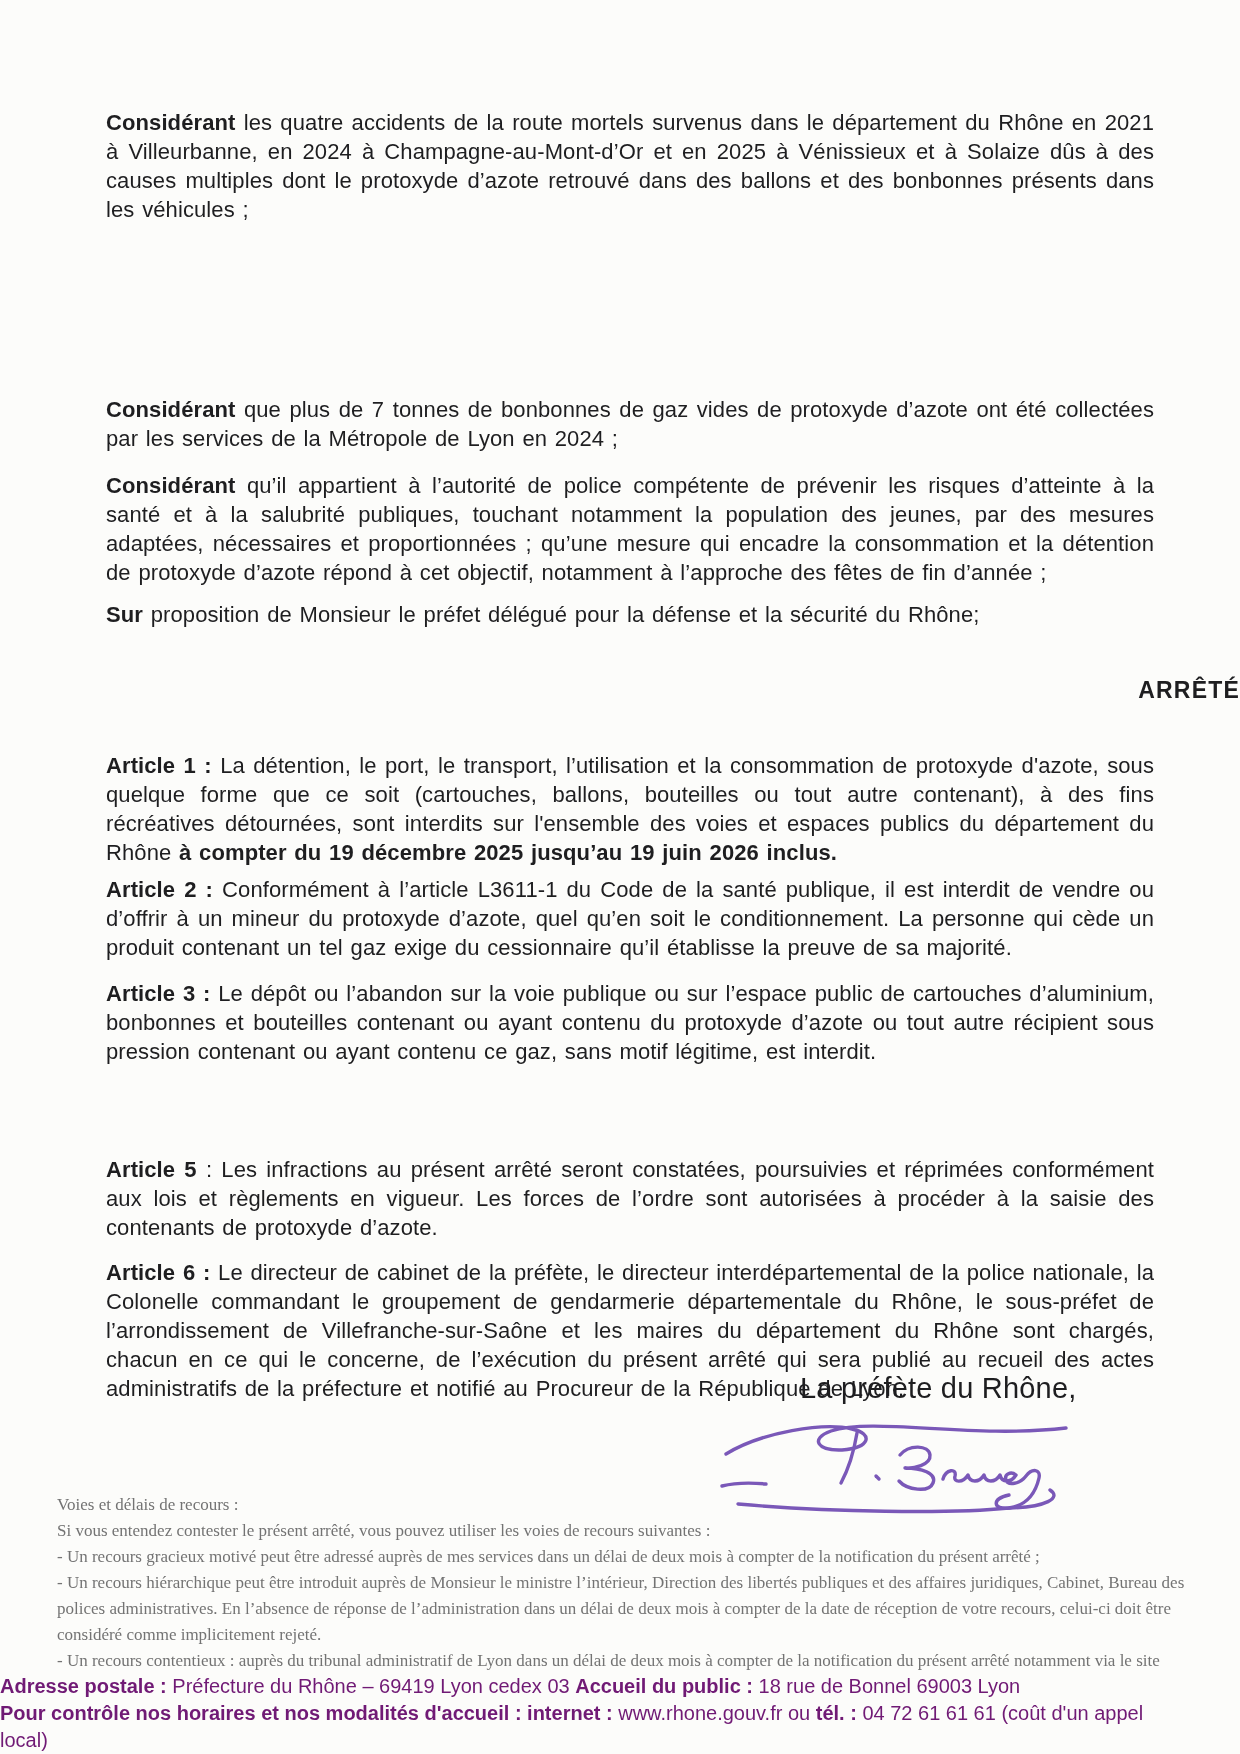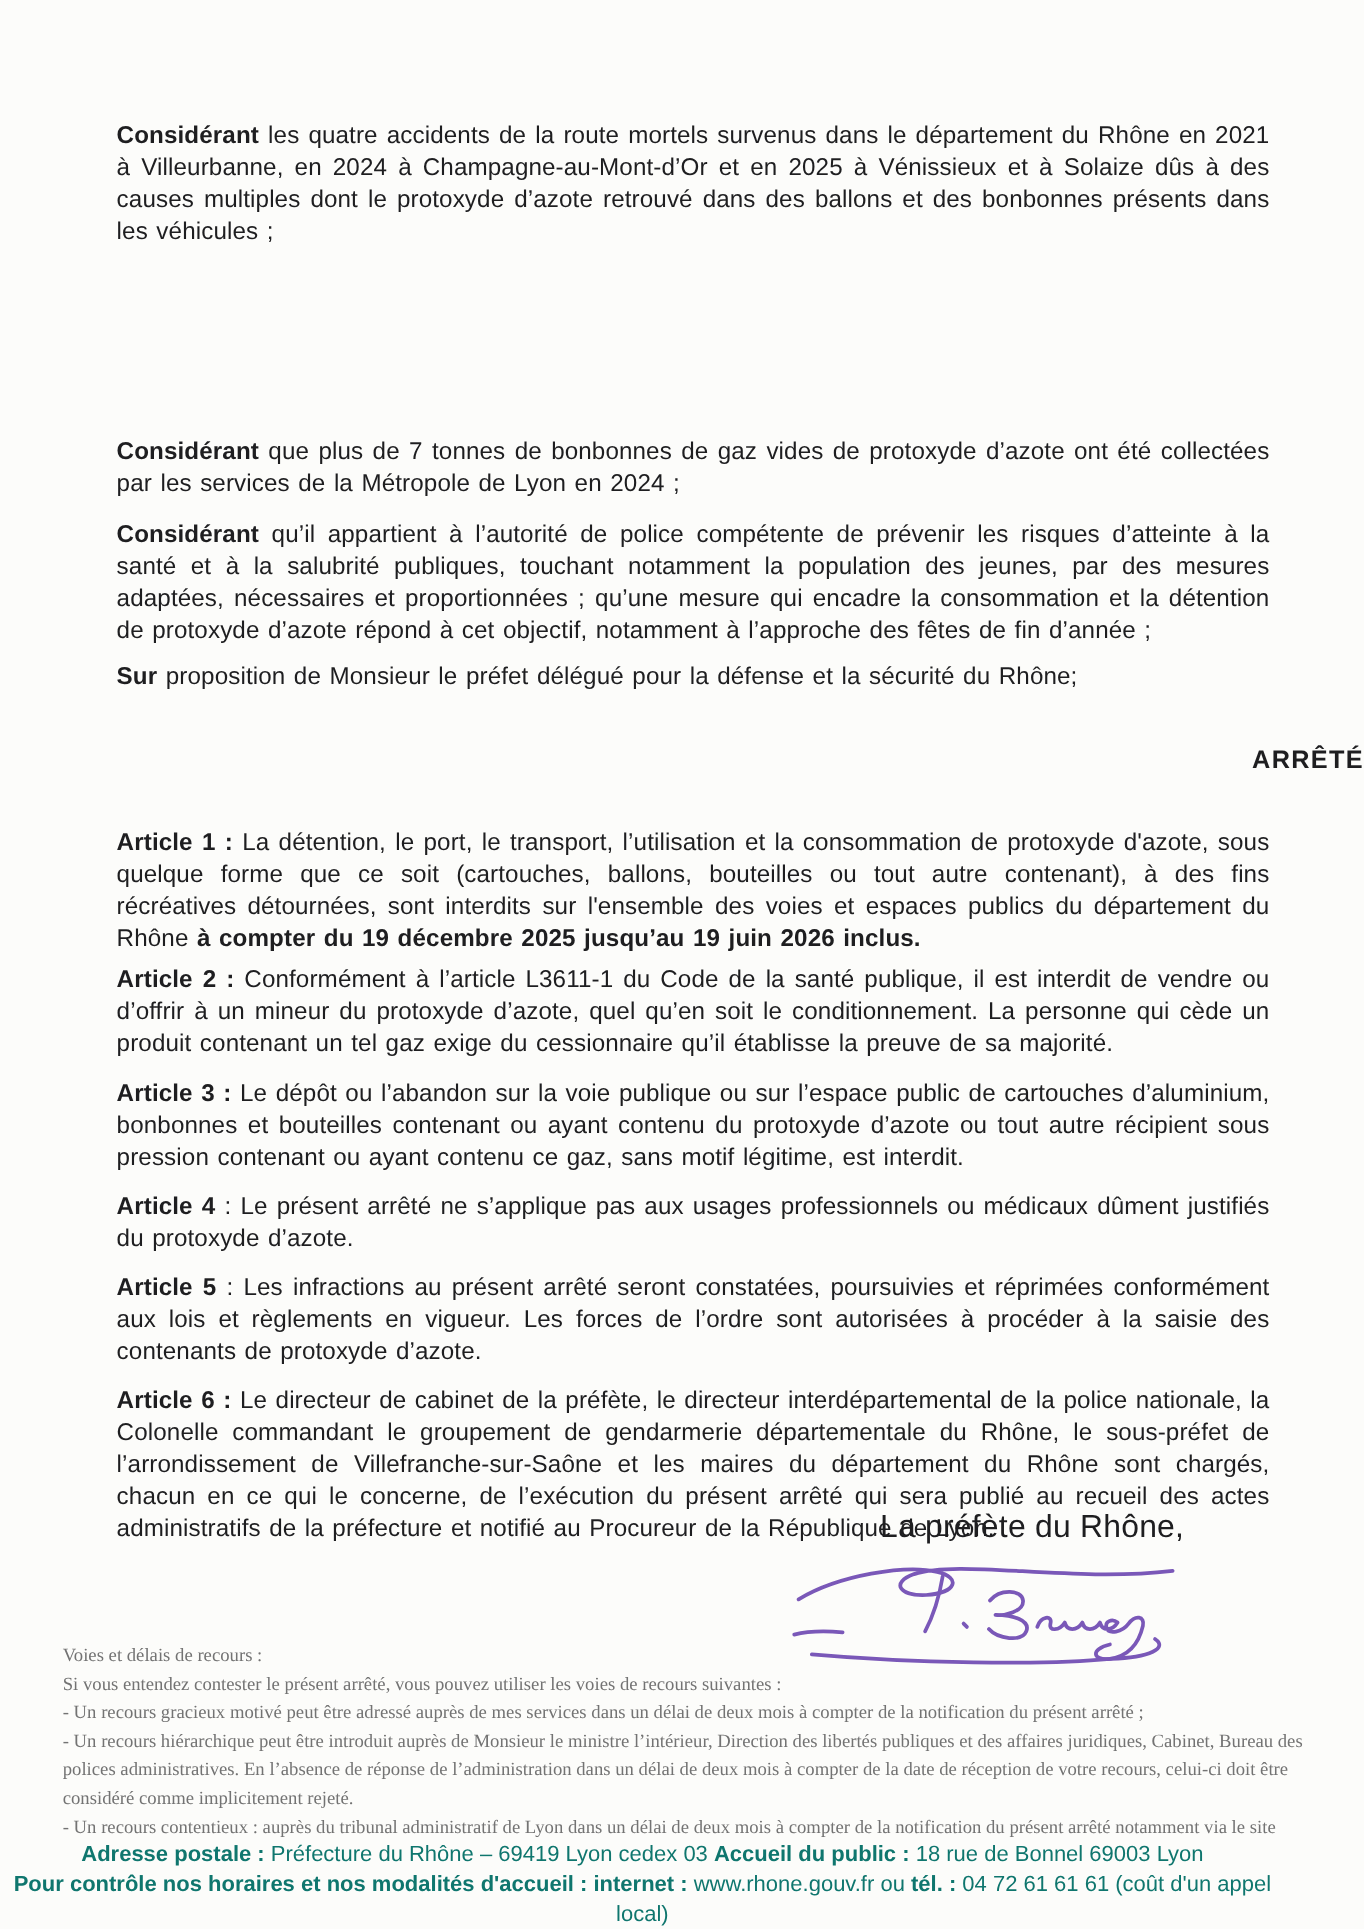--- a/index.html
+++ b/index.html
@@ -5,21 +5,21 @@
   html,body{margin:0;padding:0;}
   body{width:1240px;height:1754px;background:#fcfcfa;font-family:"Liberation Sans",sans-serif;}
   .page{position:relative;width:1240px;height:1754px;background:#fcfcfa;color:#1e1e20;overflow:hidden;}
   .blk{position:absolute;left:90px;width:1048px;font-size:22px;line-height:29px;text-align:justify;letter-spacing:0.1px;word-spacing:1.5px;margin-left:16px;}
   .blk strong{font-weight:700;}
   .heading{position:absolute;left:0;width:1240px;text-align:right;font-size:23px;font-weight:700;letter-spacing:1.2px;}
   .prefete{position:absolute;left:800px;top:1372px;font-size:29px;letter-spacing:0.2px;}
   .signature{position:absolute;left:710px;top:1412px;width:372px;height:110px;}
   .recours{position:absolute;left:57px;top:1492px;width:1139px;font-family:"Liberation Serif",serif;font-size:17px;line-height:26px;color:#737373;text-align:left;}
   .recours div{margin:0;}
-  .contact{position:absolute;left:0;width:1168px;text-align:center;font-size:20px;line-height:27px;color:#0f766e;}
+  .contact{position:absolute;left:0;width:1168px;font-size:20px;line-height:27px;color:#701a75;}
   .contact b{font-weight:700;}
 </style>
 </head>
 <body>
 
 <div class="page">
 
   <p class="blk" style="top:86px"><strong>Considérant</strong><span> les quatre accidents de la route mortels survenus dans le département du Rhône en 2021 à Villeurbanne, en 2024 à Champagne-au-Mont-d’Or et en 2025 à Vénissieux et à Solaize dûs à des causes multiples dont le protoxyde d’azote retrouvé dans des ballons et des bonbonnes présents dans les véhicules ;</span></p>
 
 
@@ -31,21 +31,20 @@
   <p class="blk" style="top:578px"><strong>Sur</strong><span> proposition de Monsieur le préfet délégué pour la défense et la sécurité du Rhône;</span></p>
 
   <div class="heading" style="top:677px">ARRÊTÉ</div>
 
   <p class="blk" style="top:729px"><strong>Article 1 :</strong><span> La détention, le port, le transport, l’utilisation et la consommation de protoxyde d'azote, sous quelque forme que ce soit (cartouches, ballons, bouteilles ou tout autre contenant), à des fins récréatives détournées, sont interdits sur l'ensemble des voies et espaces publics du département du Rhône </span><strong>à compter du 19 décembre 2025 jusqu’au 19 juin 2026 inclus.</strong></p>
 
   <p class="blk" style="top:853px"><strong>Article 2 :</strong><span> Conformément à l’article L3611-1 du Code de la santé publique, il est interdit de vendre ou d’offrir à un mineur du protoxyde d’azote, quel qu’en soit le conditionnement. La personne qui cède un produit contenant un tel gaz exige du cessionnaire qu’il établisse la preuve de sa majorité.</span></p>
 
   <p class="blk" style="top:957px"><strong>Article 3 :</strong><span> Le dépôt ou l’abandon sur la voie publique ou sur l’espace public de cartouches d’aluminium, bonbonnes et bouteilles contenant ou ayant contenu du protoxyde d’azote ou tout autre récipient sous pression contenant ou ayant contenu ce gaz, sans motif légitime, est interdit.</span></p>
 
-  <p class="blk" style="top:1060px"><strong>Article 4</strong><span> : Le présent arrêté ne s’applique pas aux usages professionnels ou médicaux dûment justifiés du protoxyde d’azote.</span></p>
 
   <p class="blk" style="top:1133px"><strong>Article 5</strong><span> : Les infractions au présent arrêté seront constatées, poursuivies et réprimées conformément aux lois et règlements en vigueur. Les forces de l’ordre sont autorisées à procéder à la saisie des contenants de protoxyde d’azote.</span></p>
 
   <p class="blk" style="top:1236px"><strong>Article 6 :</strong><span> Le directeur de cabinet de la préfète, le directeur interdépartemental de la police nationale, la Colonelle commandant le groupement de gendarmerie départementale du Rhône, le sous-préfet de l’arrondissement de Villefranche-sur-Saône et les maires du département du Rhône sont chargés, chacun en ce qui le concerne, de l’exécution du présent arrêté qui sera publié au recueil des actes administratifs de la préfecture et notifié au Procureur de la République de Lyon.</span></p>
 
   <div class="prefete">La préfète du Rhône,</div>
 
   <svg class="signature" viewBox="0 0 372 110" aria-hidden="true">
     <g fill="none" stroke="#7a58b8" stroke-width="3.4" stroke-linecap="round" stroke-linejoin="round">
       <path d="M16,42 C52,20 114,10 142,17 C164,22 160,36 132,38 C108,39 99,27 121,19 C164,5 262,27 356,16"></path>

